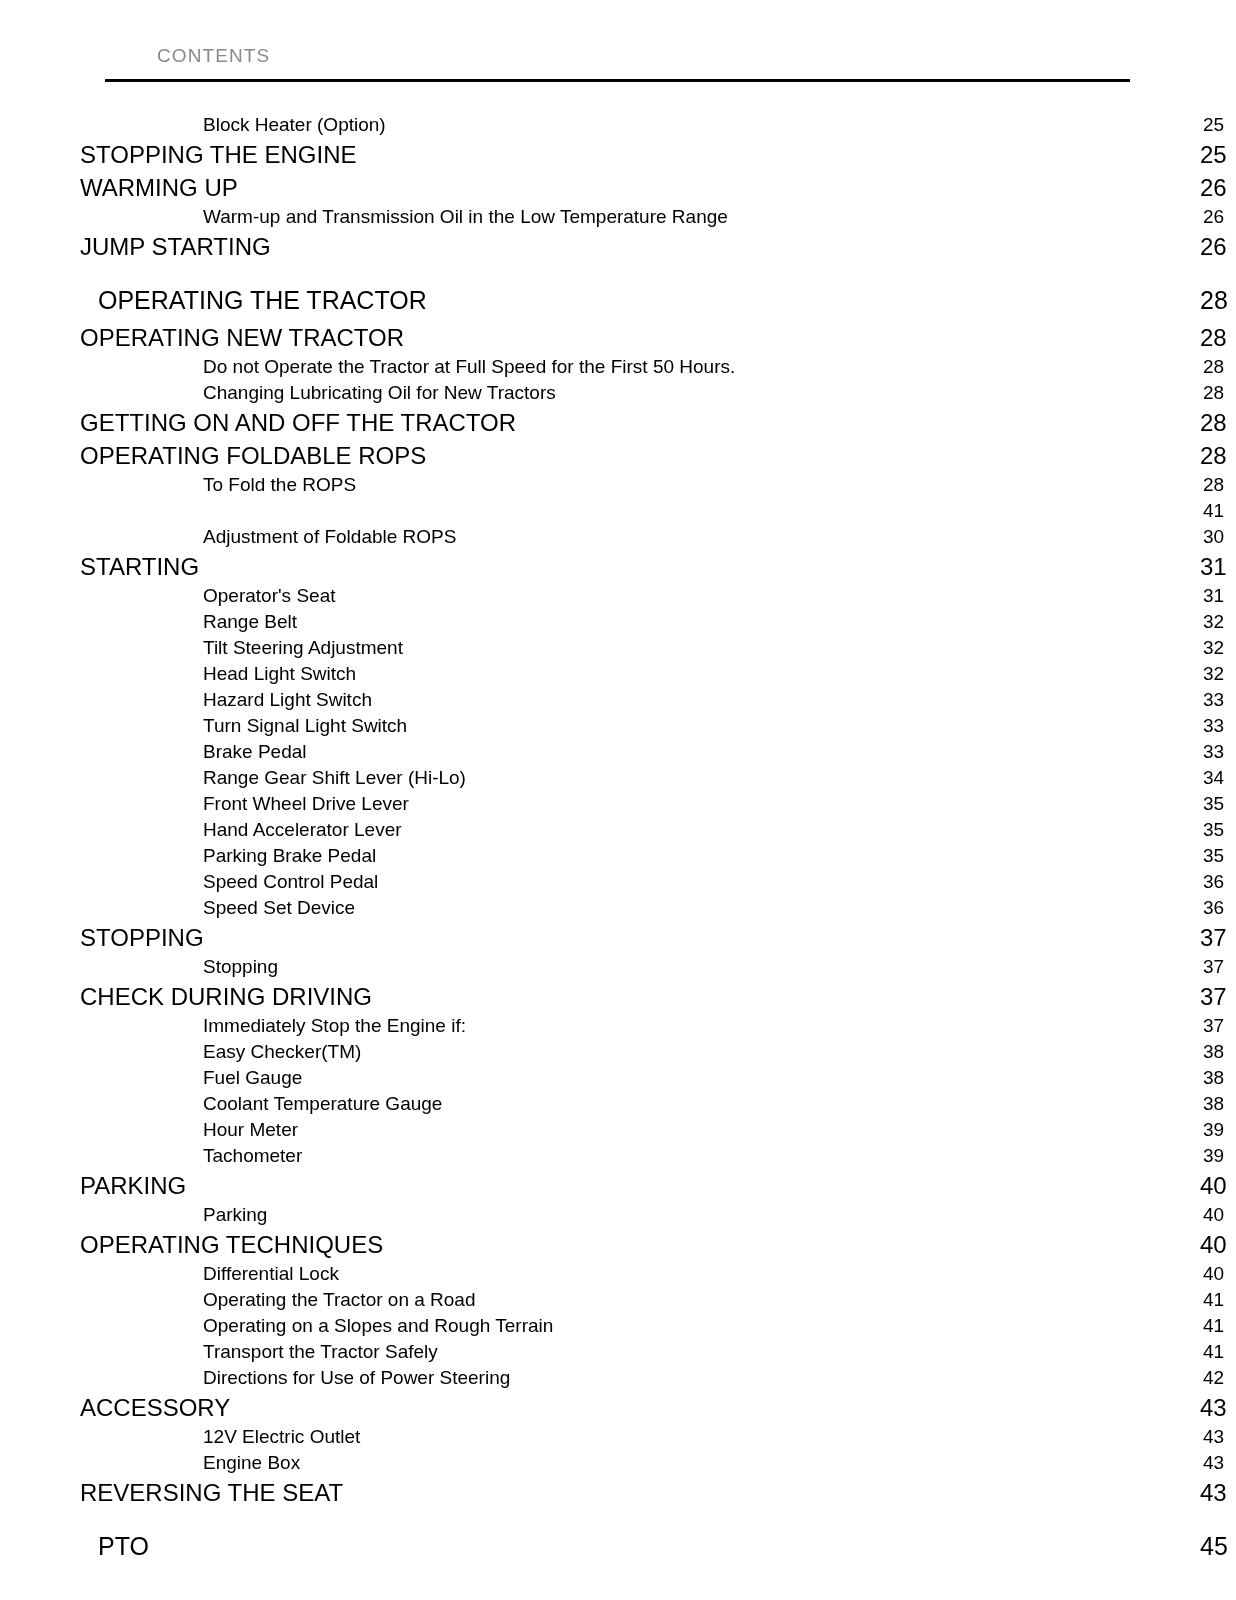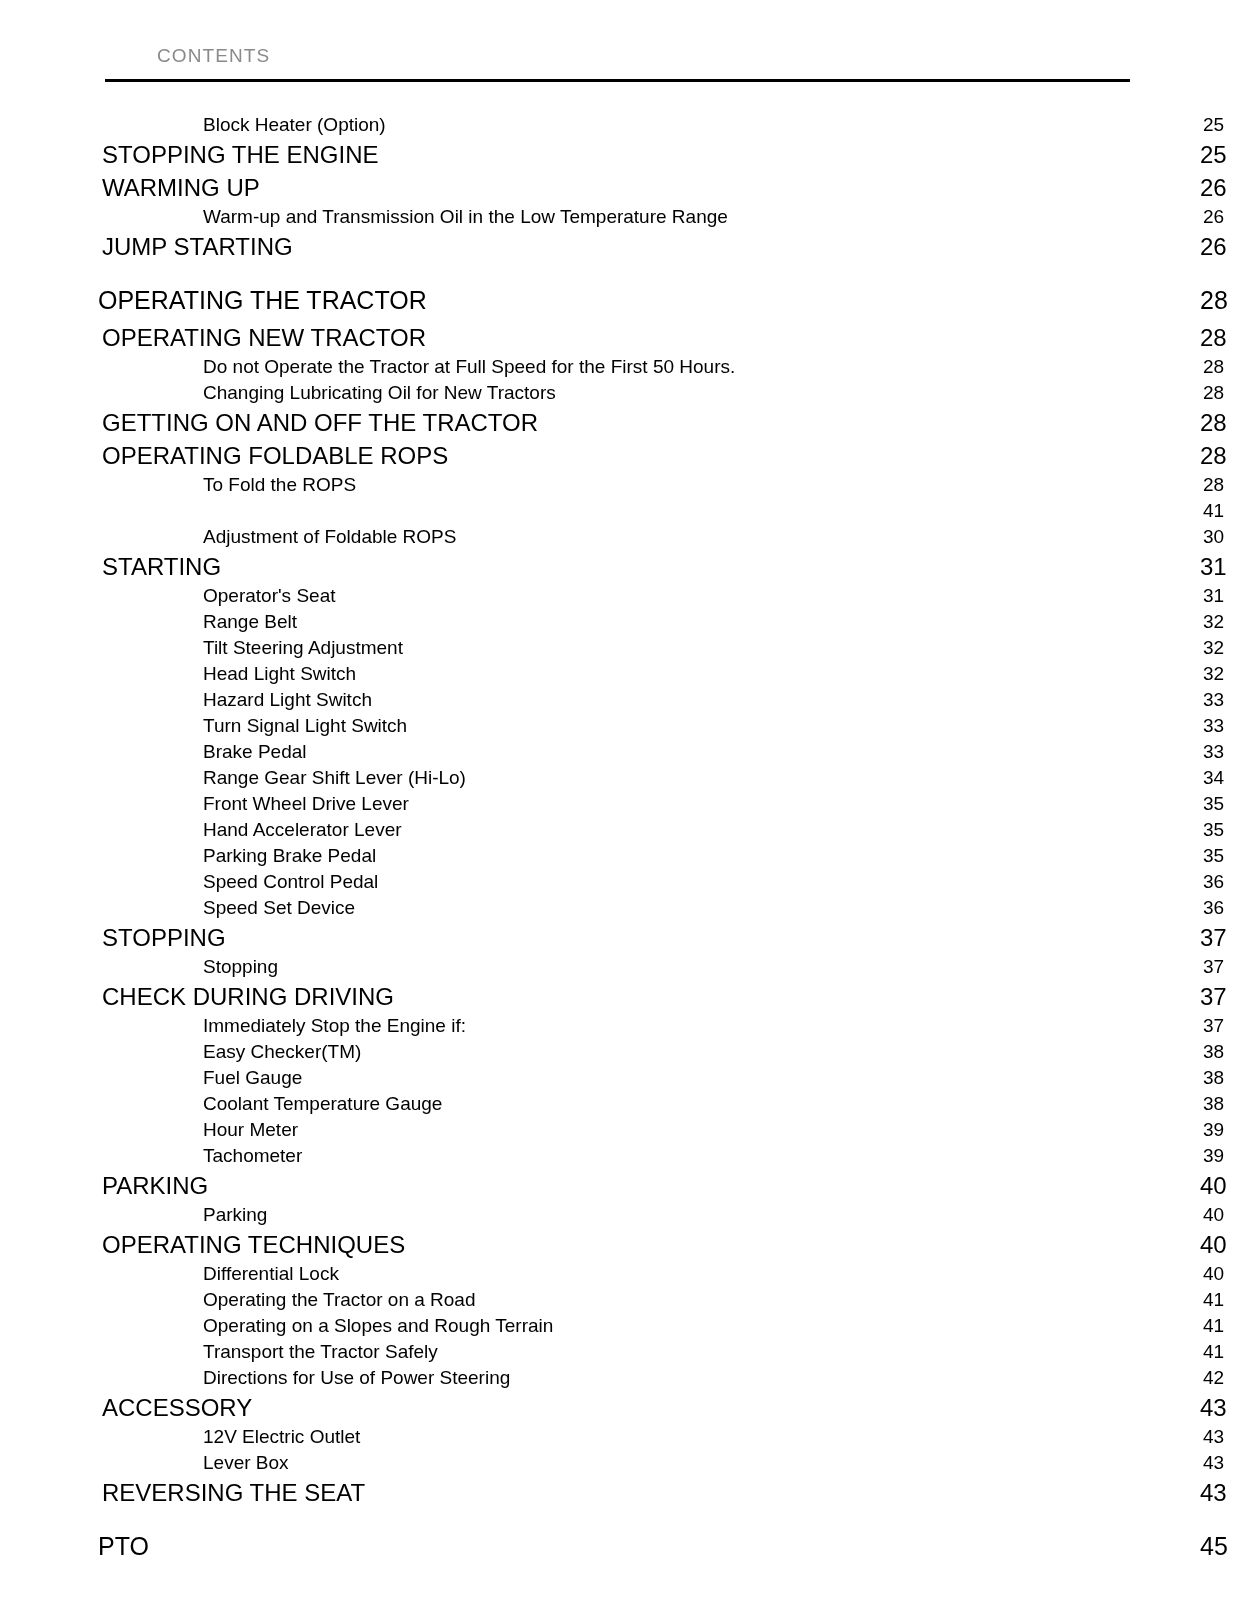--- a/index.html
+++ b/index.html
@@ -92,21 +92,21 @@
     font-size: 25px;
     line-height: 42px;
     height: 42px;
     margin-top: 16px;
   }
   .lvl0 .toc-leader { font-size: 21px; letter-spacing: 1.7px; top: -2px; }
   .lvl0 .toc-page { font-size: 25px; }
 
   
   .lvl1 {
-    padding-left: 102px;
+    padding-left: 80px;
     font-size: 24px;
     line-height: 33px;
     height: 33px;
   }
   .lvl1 .toc-leader { font-size: 20px; letter-spacing: 1.65px; top: -2px; }
   .lvl1 .toc-page { font-size: 24px; }
 
   
   .lvl2 {
     padding-left: 203px;
@@ -358,21 +358,21 @@
         <span class="toc-title">ACCESSORY</span>
         <span class="toc-leader" aria-hidden="true">.......................................................................................................................................................................................................</span>
         <span class="toc-page" style="text-align: left;">43</span>
       </div>
       <div class="toc-row lvl2">
         <span class="toc-title">12V Electric Outlet</span>
         <span class="toc-leader" aria-hidden="true">.......................................................................................................................................................................................................</span>
         <span class="toc-page" style="text-align: left;">43</span>
       </div>
       <div class="toc-row lvl2">
-        <span class="toc-title">Lever Box</span>
+        <span class="toc-title">Engine Box</span>
         <span class="toc-leader" aria-hidden="true">.......................................................................................................................................................................................................</span>
         <span class="toc-page" style="text-align: left;">43</span>
       </div>
       <div class="toc-row lvl1">
         <span class="toc-title">REVERSING THE SEAT</span>
         <span class="toc-leader" aria-hidden="true">.......................................................................................................................................................................................................</span>
         <span class="toc-page" style="text-align: left;">43</span>
       </div>
       <div class="toc-row lvl0">
         <span class="toc-title">PTO</span>

